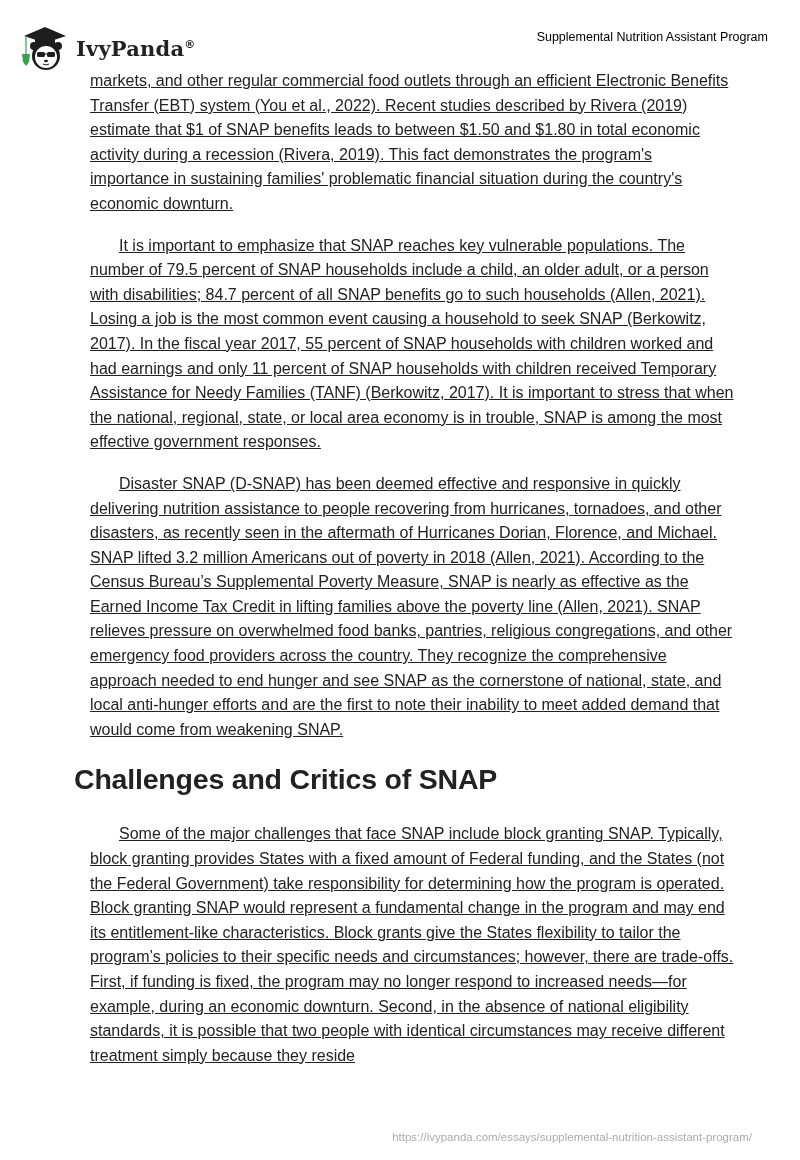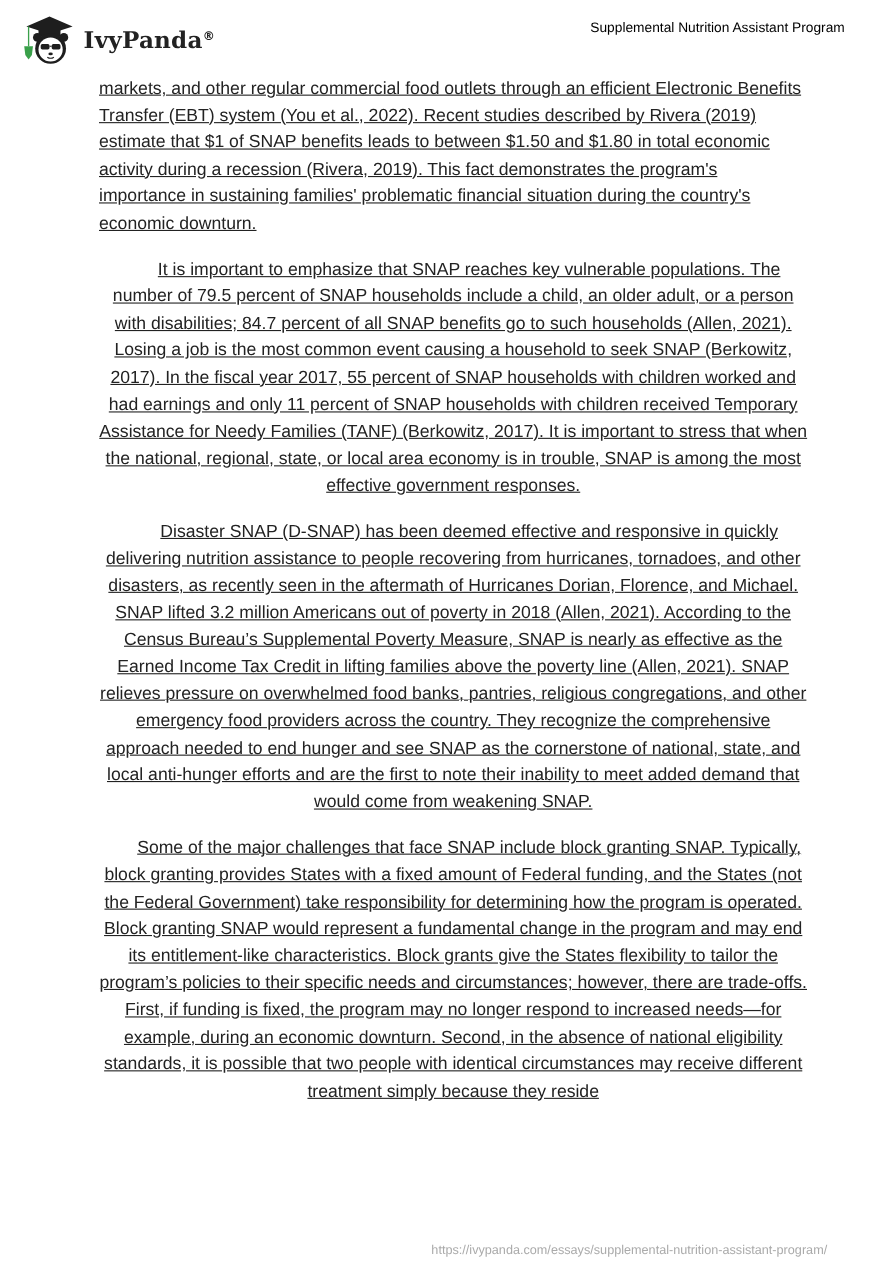--- a/index.html
+++ b/index.html
@@ -1,25 +1,25 @@
 <!DOCTYPE html>
 <html><head>
 <meta charset="utf-8">
 <style>
   html, body { margin: 0; padding: 0; background: #ffffff; }
   body { width: 800px; height: 1160px; position: relative; overflow: hidden; font-family: "Liberation Sans", sans-serif; color: #222222; }
-  .header { position: absolute; left: 0; top: 4px; width: 800px; height: 62px; }
+  .header { position: absolute; left: 0; top: 16px; width: 800px; height: 62px; }
   .logo { position: absolute; left: 16px; top: 8px; display: flex; align-items: center; text-decoration: none; color: #222; }
   .logo-icon { width: 58px; height: 48px; display: block; }
   .logo-text { font-family: "DejaVu Serif", serif; font-weight: bold; font-size: 21px; color: #222; margin-left: 2px; letter-spacing: 0.2px; }
   .logo-reg { font-size: 11px; vertical-align: super; font-family: "DejaVu Sans", sans-serif; font-weight: bold; }
   .doc-title { position: absolute; right: 32px; top: 14px; font-size: 12.5px; color: #000000; }
   .content { position: absolute; left: 74px; top: 69px; width: 660px; }
   p { margin: 0 0 17px 16px; font-size: 16px; line-height: 24.6px; color: #222; text-decoration: underline; }
-  p.indent { text-indent: 29px; text-align: center; }
+  p.indent { text-indent: 29px; }
   h2 { font-size: 28.5px; font-weight: bold; margin: 20px 0 26px 0; line-height: 34px; color: #222; letter-spacing: -0.2px; }
   .footer-url { position: absolute; right: 48px; top: 1131px; font-size: 11.5px; color: #aaaaaa; text-decoration: none; }
 </style>
 </head>
 <body>
 
 <div class="header">
   <a class="logo">
     <svg class="logo-icon" viewBox="0 0 58 48">
 
@@ -44,16 +44,17 @@
     </svg>
     <span class="logo-text"><span>IvyPanda</span><span class="logo-reg">®</span></span>
   </a>
   <div class="doc-title">Supplemental Nutrition Assistant Program</div>
 </div>
 
 <div class="content">
   <p>markets, and other regular commercial food outlets through an efficient Electronic Benefits Transfer (EBT) system (You et al., 2022). Recent studies described by Rivera (2019) estimate that $1 of SNAP benefits leads to between $1.50 and $1.80 in total economic activity during a recession (Rivera, 2019). This fact demonstrates the program's importance in sustaining families' problematic financial situation during the country's economic downturn.</p>
   <p class="indent">It is important to emphasize that SNAP reaches key vulnerable populations. The number of 79.5 percent of SNAP households include a child, an older adult, or a person with disabilities; 84.7 percent of all SNAP benefits go to such households (Allen, 2021). Losing a job is the most common event causing a household to seek SNAP (Berkowitz, 2017). In the fiscal year 2017, 55 percent of SNAP households with children worked and had earnings and only 11 percent of SNAP households with children received Temporary Assistance for Needy Families (TANF) (Berkowitz, 2017). It is important to stress that when the national, regional, state, or local area economy is in trouble, SNAP is among the most effective government responses.</p>
   <p class="indent">Disaster SNAP (D-SNAP) has been deemed effective and responsive in quickly delivering nutrition assistance to people recovering from hurricanes, tornadoes, and other disasters, as recently seen in the aftermath of Hurricanes Dorian, Florence, and Michael. SNAP lifted 3.2 million Americans out of poverty in 2018 (Allen, 2021). According to the Census Bureau’s Supplemental Poverty Measure, SNAP is nearly as effective as the Earned Income Tax Credit in lifting families above the poverty line (Allen, 2021). SNAP relieves pressure on overwhelmed food banks, pantries, religious congregations, and other emergency food providers across the country. They recognize the comprehensive approach needed to end hunger and see SNAP as the cornerstone of national, state, and local anti-hunger efforts and are the first to note their inability to meet added demand that would come from weakening SNAP.</p>
+  <h2>Challenges and Critics of SNAP</h2>
   <p class="indent">Some of the major challenges that face SNAP include block granting SNAP. Typically, block granting provides States with a fixed amount of Federal funding, and the States (not the Federal Government) take responsibility for determining how the program is operated. Block granting SNAP would represent a fundamental change in the program and may end its entitlement-like characteristics. Block grants give the States flexibility to tailor the program’s policies to their specific needs and circumstances; however, there are trade-offs. First, if funding is fixed, the program may no longer respond to increased needs—for example, during an economic downturn. Second, in the absence of national eligibility standards, it is possible that two people with identical circumstances may receive different treatment simply because they reside</p>
 </div>
 
 <a class="footer-url">https://ivypanda.com/essays/supplemental-nutrition-assistant-program/</a>
 
 </body></html>

